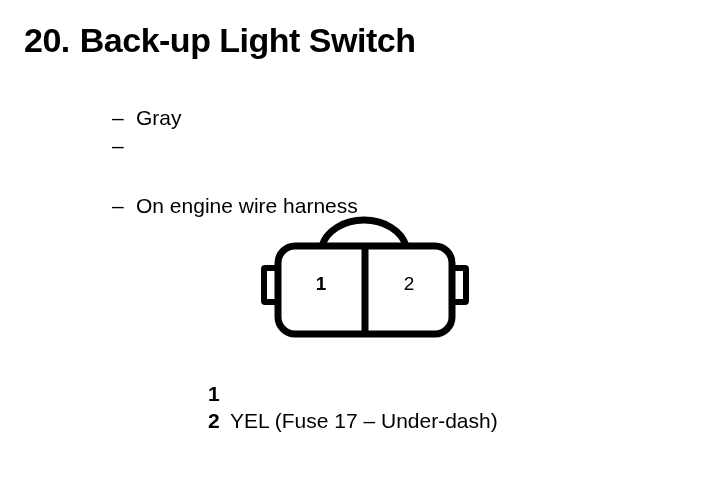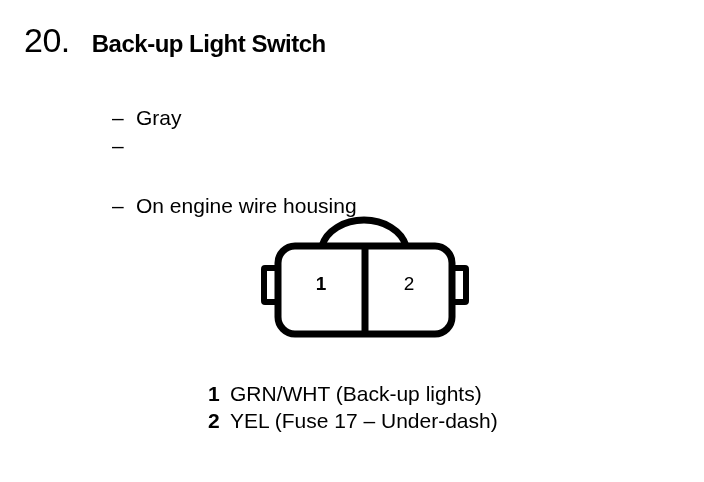--- a/index.html
+++ b/index.html
@@ -21,30 +21,30 @@
   .heading {
     position: absolute;
     left: 24px;
     top: 20px;
     display: flex;
     align-items: baseline;
     white-space: nowrap;
   }
   .heading-number {
     font-size: 34px;
-    font-weight: normal;
+    font-weight: bold;
     letter-spacing: -0.5px;
     line-height: 40px;
   }
   .heading-title {
-    font-size: 24px;
+    font-size: 34px;
     font-weight: bold;
     letter-spacing: -0.5px;
     line-height: 40px;
-    margin-left: 22px;
+    margin-left: 10px;
   }
 
   
   .spec-list {
     position: absolute;
     left: 112px;
     top: 72px;
     list-style: none;
     margin: 0;
     padding: 0;
@@ -121,21 +121,21 @@
 <ul class="spec-list">
   <li class="spec-item">
     <span class="spec-dash">–</span>
     <span class="spec-text">Gray</span>
   </li>
   <li class="spec-item">
     <span class="spec-dash">–</span>
   </li>
   <li class="spec-item">
     <span class="spec-dash">–</span>
-    <span class="spec-text">On engine wire housing</span>
+    <span class="spec-text">On engine wire harness</span>
   </li>
 </ul>
 
 <div class="connector">
   <svg width="220" height="145" viewBox="0 0 220 145" xmlns="http://www.w3.org/2000/svg">
 
     <path d="M 67 46 A 43 33 0 0 1 151 46" fill="none" stroke="#000000" stroke-width="7"></path>
 
     <rect x="9" y="68" width="16" height="34" rx="1" fill="#ffffff" stroke="#000000" stroke-width="6"></rect>
 
@@ -146,19 +146,18 @@
     <line x1="110" y1="46" x2="110" y2="134" stroke="#000000" stroke-width="7"></line>
 
     <text class="pin-label" x="66" y="90" text-anchor="middle">1</text>
     <text class="pin-label pin-label-2" x="154" y="90" text-anchor="middle">2</text>
   </svg>
 </div>
 
 <div class="legend">
   <div class="legend-row">
     <span class="legend-num">1</span>
-    <span class="legend-desc">GRN/WHT (Back-up lights)</span>
   </div>
   <div class="legend-row">
     <span class="legend-num">2</span>
     <span class="legend-desc">YEL (Fuse 17 – Under-dash)</span>
   </div>
 </div>
 
 </body></html>

